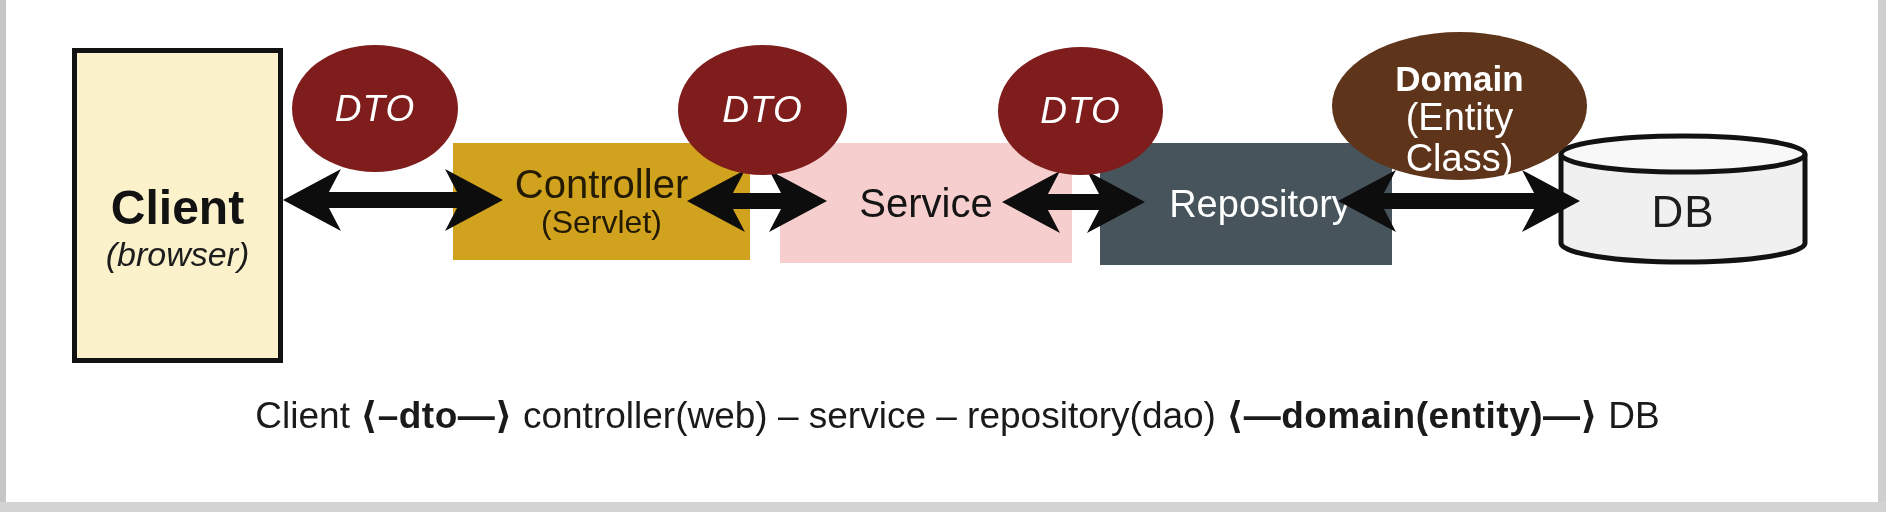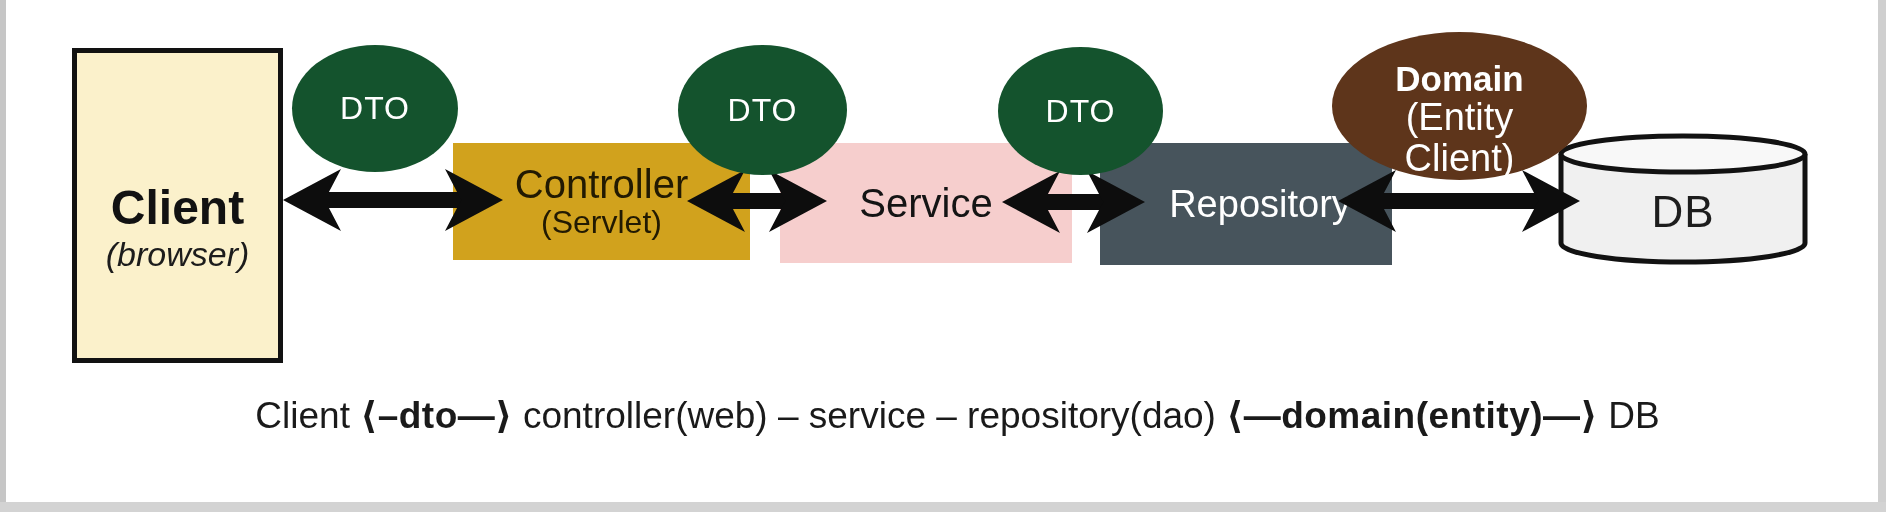--- a/index.html
+++ b/index.html
@@ -38,21 +38,21 @@
 
   .node-repository { left:1100px; top:143px; width:292px; height:122px; background:#47545C; }
   .repository-title { font-size:38px; color:#ffffff;margin-left:28px; }
 
   
   .badge {
     position:absolute; z-index:3; border-radius:50%;
     display:flex; flex-direction:column; align-items:center; justify-content:center;
     text-align:center; color:#ffffff;
   }
-  .badge-dto { background:#14532d; font-size:32px; letter-spacing:1px; }
+  .badge-dto { background:#7f1d1d; font-size:37px; letter-spacing:1px;font-style:italic; }
   .badge-dto-1 { left:292px; top:45px; width:166px; height:127px; }
   .badge-dto-2 { left:678px; top:45px; width:169px; height:130px; }
   .badge-dto-3 { left:998px; top:47px; width:165px; height:128px; }
   .badge-domain {
     left:1332px; top:32px; width:255px; height:148px;
     background:#5E351B; line-height:1.08;
   }
   .domain-line1 { font-size:35px; font-weight:600;margin-top:27px; }
   .domain-line2, .domain-line3 { font-size:38px; }
 
@@ -145,21 +145,21 @@
   <div class="badge badge-dto badge-dto-2">
     <span>DTO</span>
   </div>
   <div class="badge badge-dto badge-dto-3">
     <span>DTO</span>
   </div>
 
   <div class="badge badge-domain">
     <div class="domain-line1">Domain</div>
     <div class="domain-line2">(Entity</div>
-    <div class="domain-line3">Client)</div>
+    <div class="domain-line3">Class)</div>
   </div>
 
   <div class="caption">
     <span>Client </span><span class="bold">⟨–dto—⟩</span><span> controller(web) – service – repository(dao) </span><span class="bold">⟨—domain(entity)—⟩</span><span> DB</span>
   </div>
 
   <div class="edge edge-left"></div>
   <div class="edge edge-right"></div>
   <div class="edge edge-bottom"></div>
 

